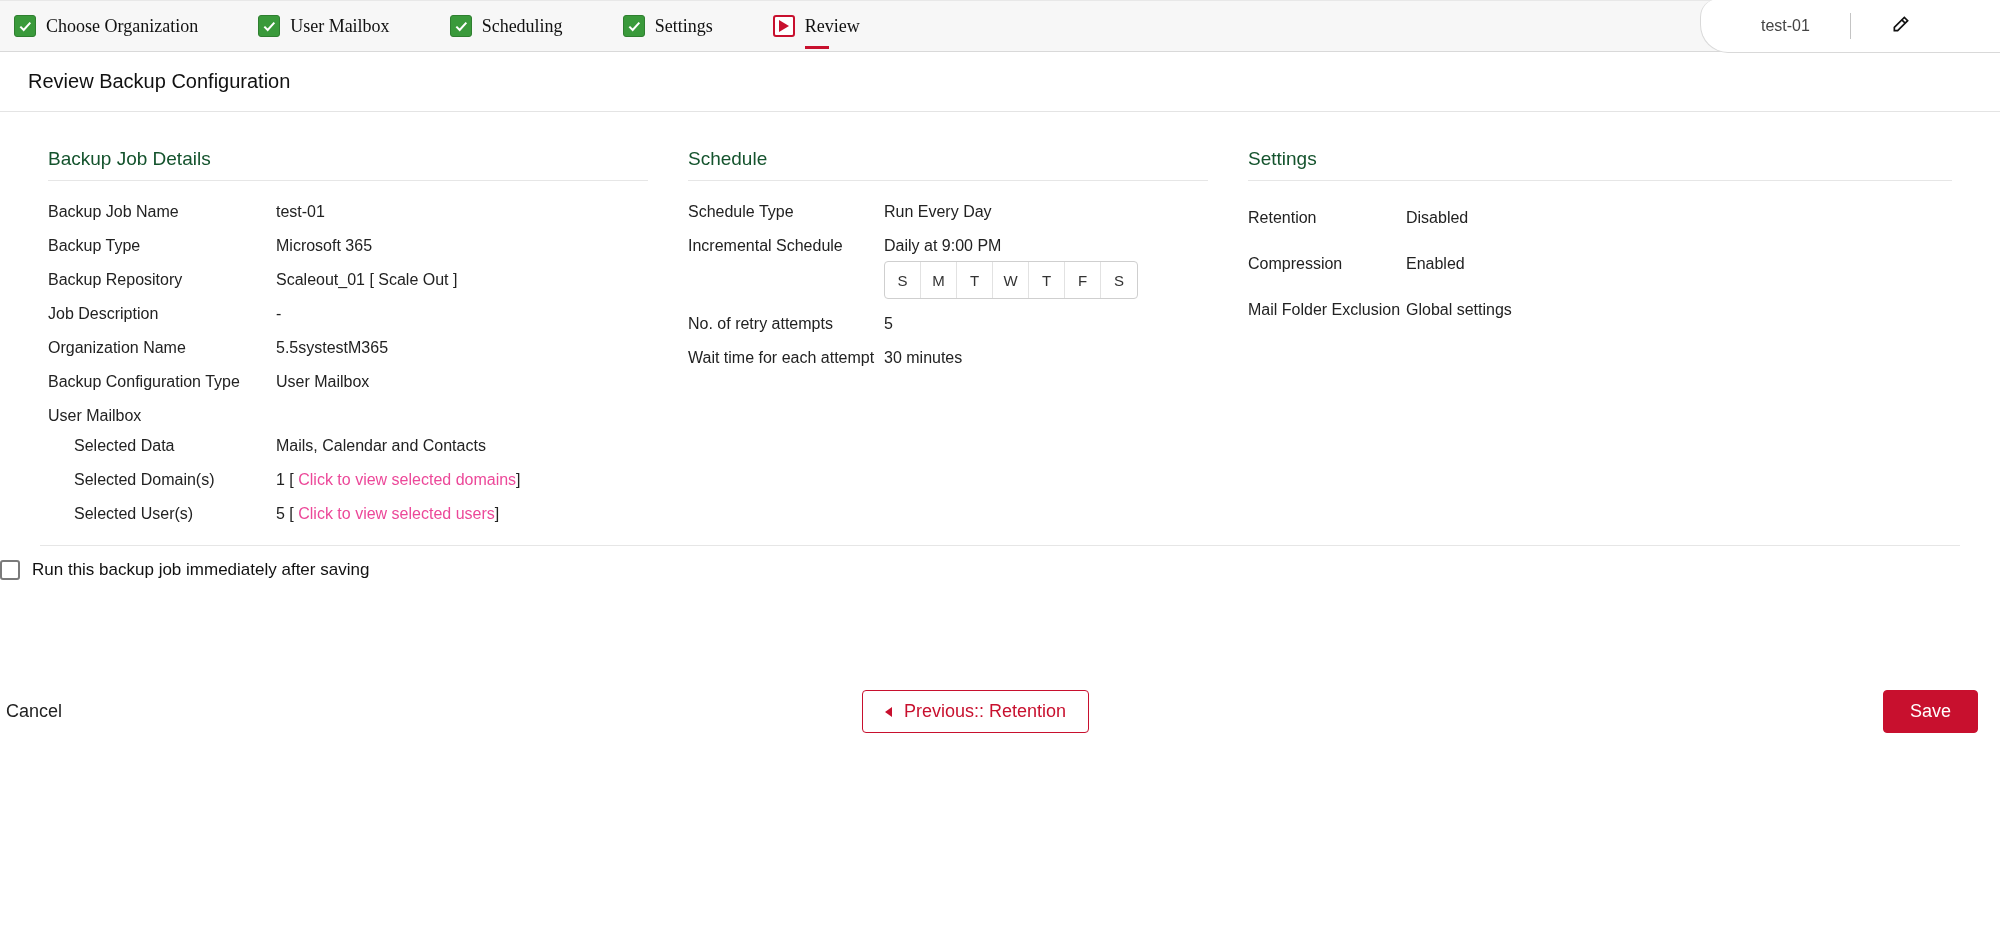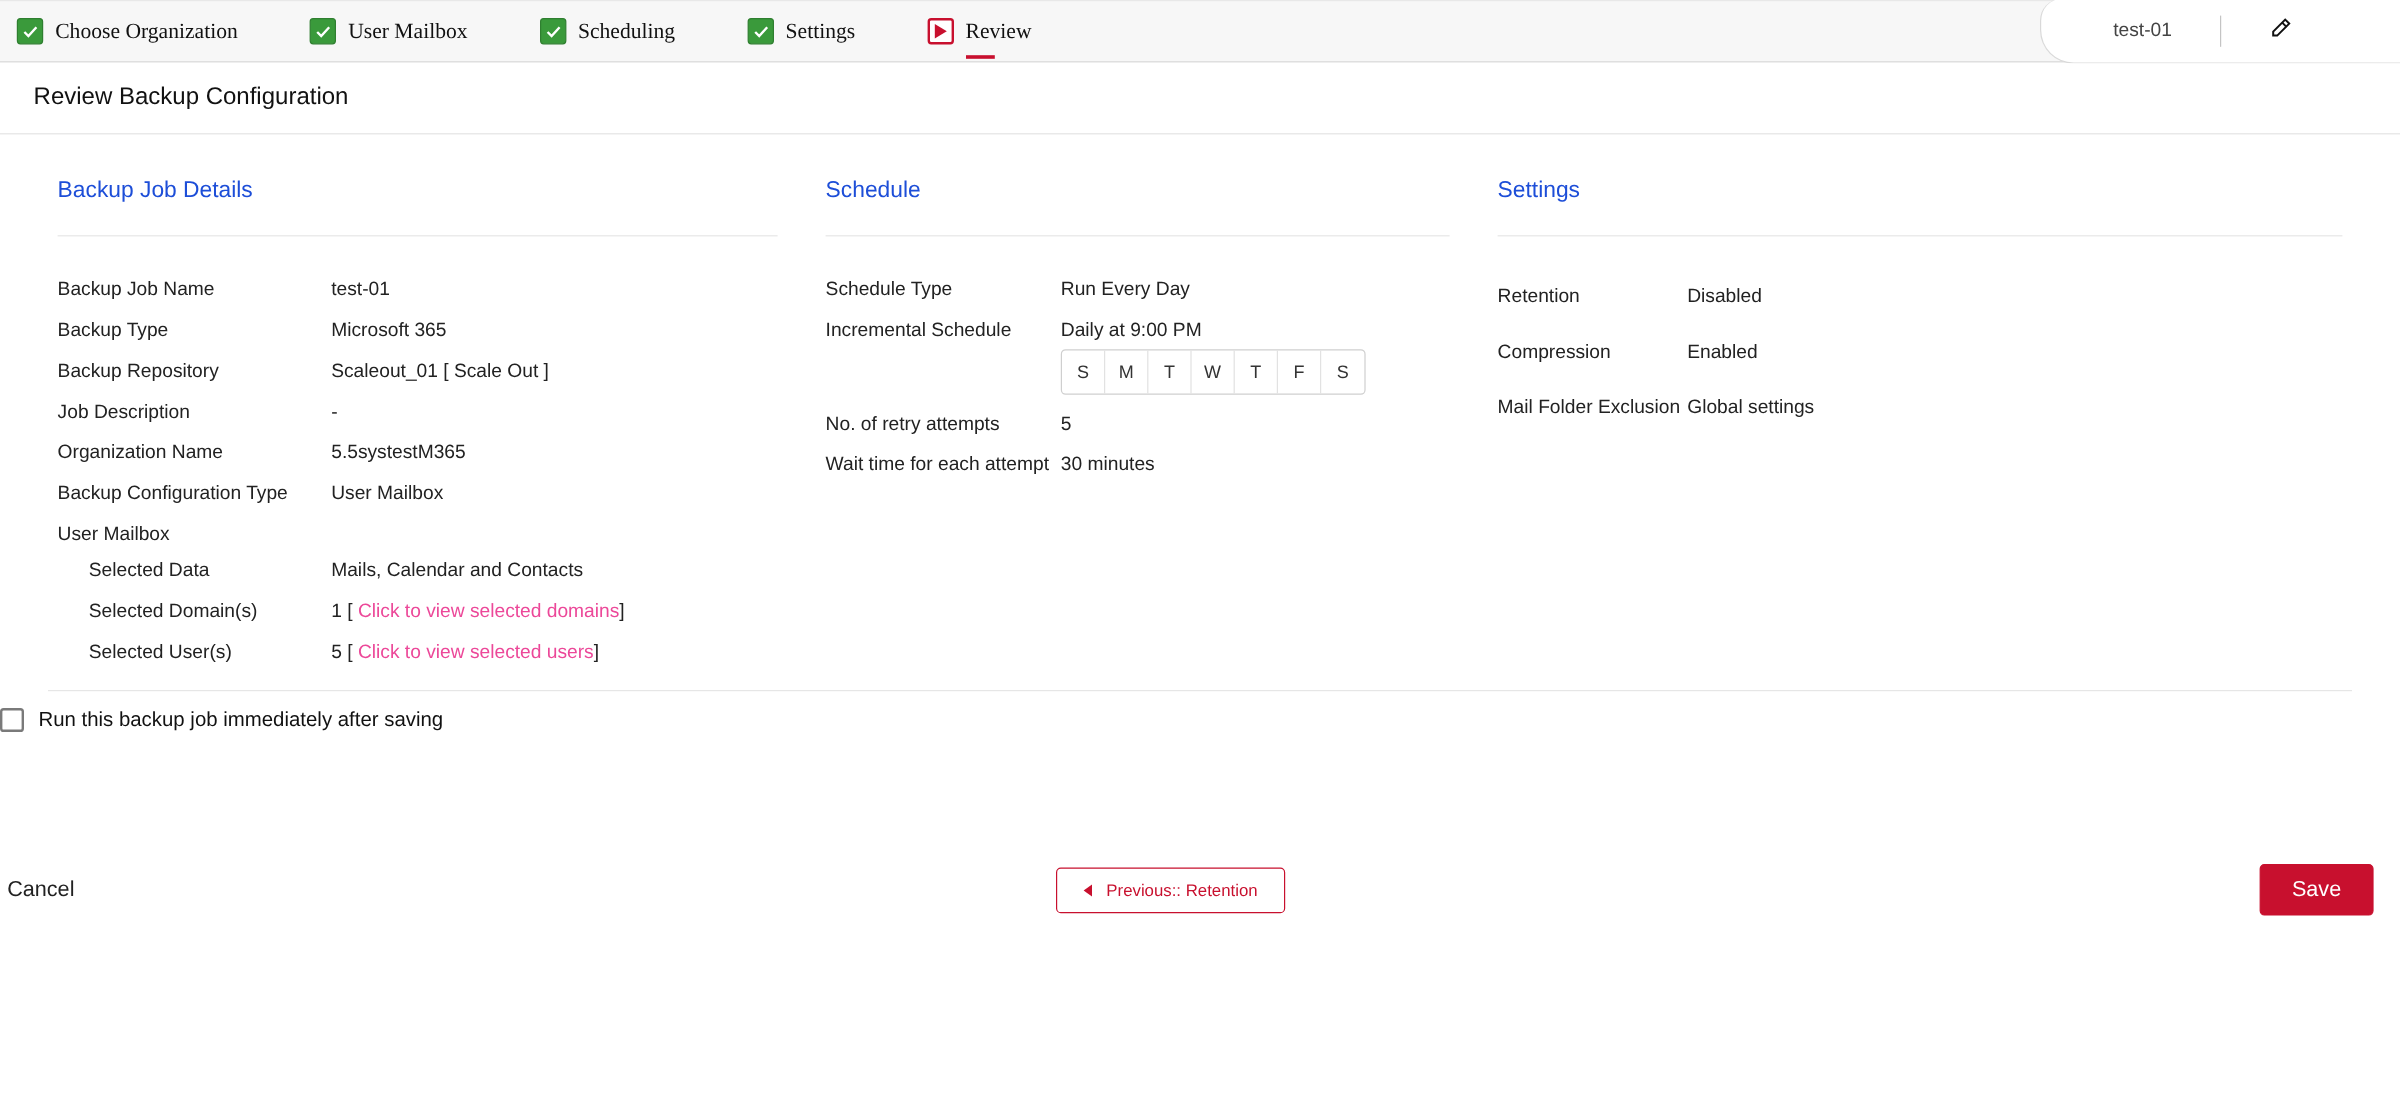--- a/index.html
+++ b/index.html
@@ -106,24 +106,24 @@
   
   .review {
     display: grid;
     grid-template-columns: 600px 520px 1fr;
     column-gap: 40px;
     padding: 36px 48px 0 48px;
   }
   .section-title {
     font-size: 19px;
     font-weight: 400;
-    color: #1d4ed8;
-    padding-bottom: 26px;
+    color: #14532d;
+    padding-bottom: 10px;
     border-bottom: 1px solid #e6e6e6;
-    margin-bottom: 28px;
+    margin-bottom: 14px;
   }
   .kv-row {
     display: grid;
     grid-template-columns: 228px 1fr;
     align-items: start;
     padding: 8px 0;
     font-size: 16px;
     color: #222;
   }
   .kv-row.indent { padding-left: 26px; grid-template-columns: 202px 1fr; }
@@ -204,21 +204,21 @@
     font-size: 18px;
     color: #222;
     cursor: pointer;
     padding: 10px 6px;
   }
   .btn-prev {
     background: #fff;
     border: 1px solid #c8102e;
     border-radius: 4px;
     color: #c8102e;
-    font-size: 14px;
+    font-size: 18px;
     padding: 10px 22px;
     cursor: pointer;
     display: flex; align-items: center; gap: 12px;
   }
   .btn-prev .arrow {
     width: 0; height: 0;
     border-right: 7px solid #c8102e;
     border-top: 5px solid transparent;
     border-bottom: 5px solid transparent;
   }

